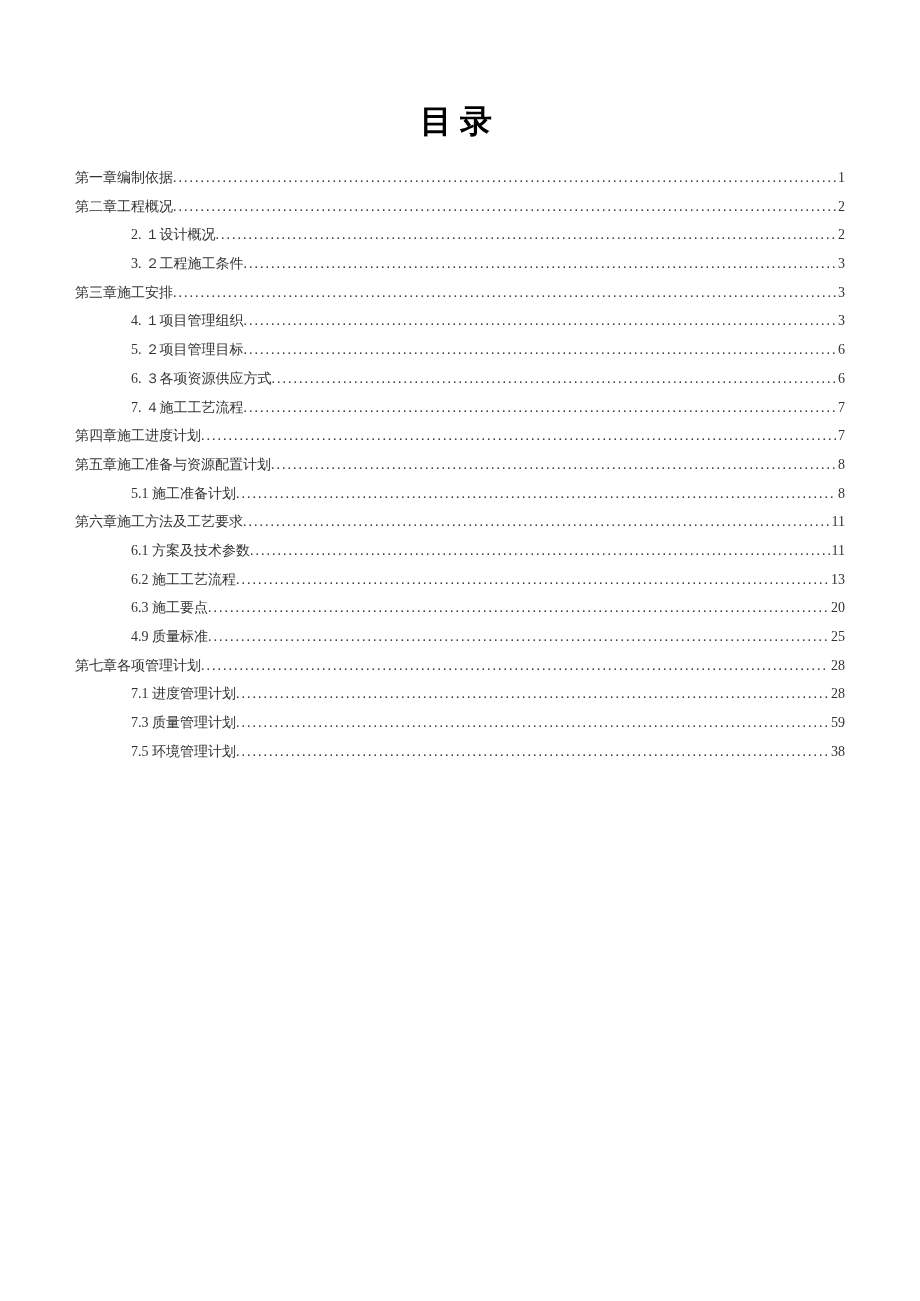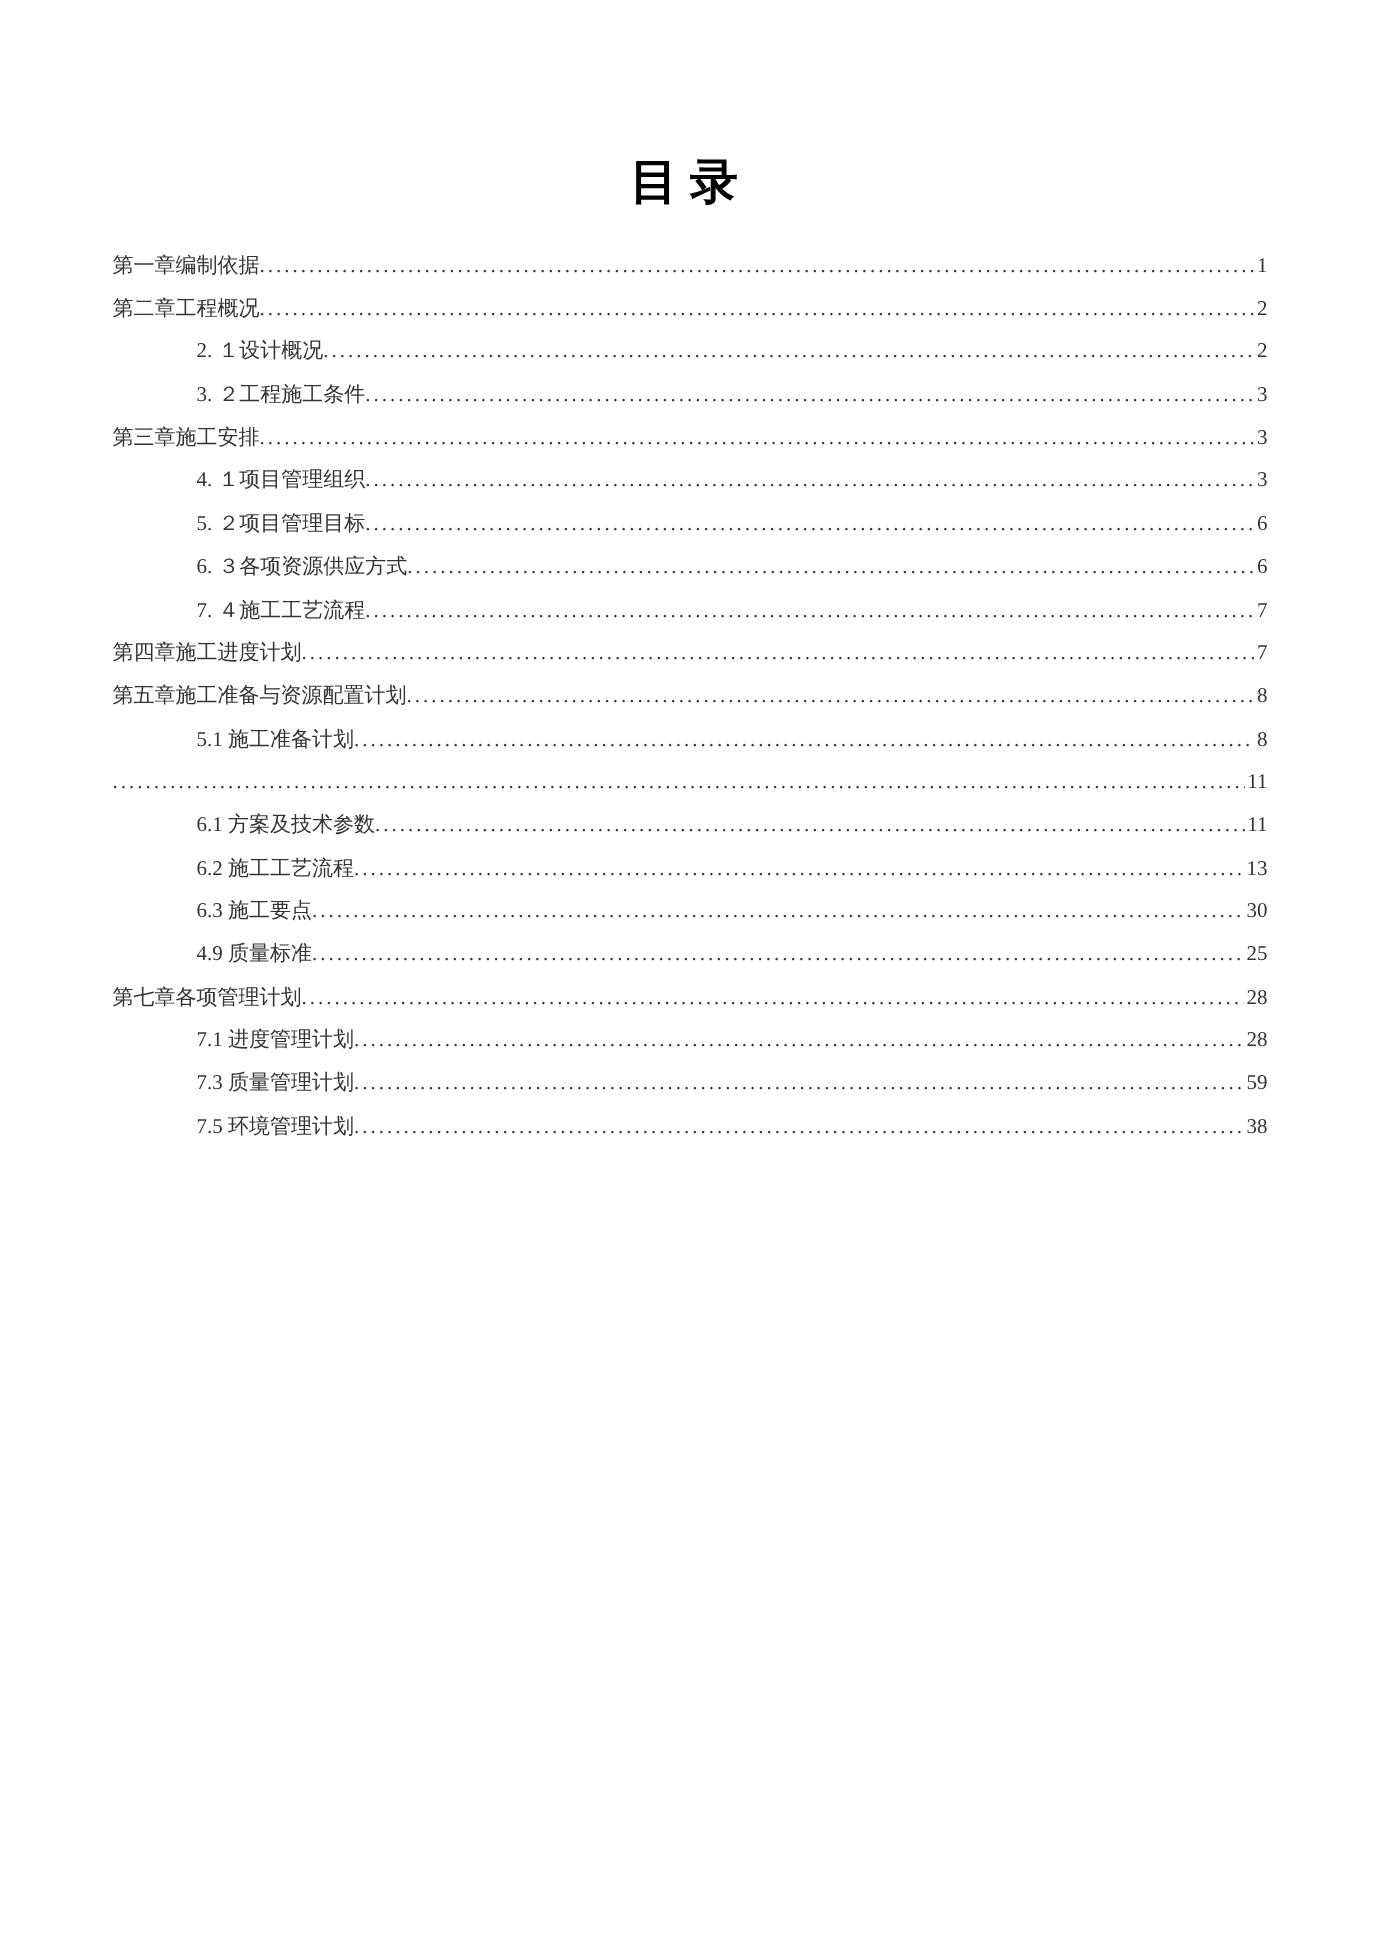--- a/index.html
+++ b/index.html
@@ -124,37 +124,38 @@
       <span class="toc-label">第五章施工准备与资源配置计划</span>
       <span class="toc-dots"></span>
       <span class="toc-page">8</span>
     </div>
     <div class="toc-entry level-1">
       <span class="toc-label">5.1 施工准备计划</span>
       <span class="toc-dots"></span>
       <span class="toc-page">8</span>
     </div>
     <div class="toc-entry level-0">
+      <span class="toc-label">第六章施工方法及工艺要求</span>
       <span class="toc-dots"></span>
       <span class="toc-page">11</span>
     </div>
     <div class="toc-entry level-1">
       <span class="toc-label">6.1 方案及技术参数</span>
       <span class="toc-dots"></span>
       <span class="toc-page">11</span>
     </div>
     <div class="toc-entry level-1">
       <span class="toc-label">6.2 施工工艺流程</span>
       <span class="toc-dots"></span>
       <span class="toc-page">13</span>
     </div>
     <div class="toc-entry level-1">
       <span class="toc-label">6.3 施工要点</span>
       <span class="toc-dots"></span>
-      <span class="toc-page">30</span>
+      <span class="toc-page">20</span>
     </div>
     <div class="toc-entry level-1">
       <span class="toc-label">4.9 质量标准</span>
       <span class="toc-dots"></span>
       <span class="toc-page">25</span>
     </div>
     <div class="toc-entry level-0">
       <span class="toc-label">第七章各项管理计划</span>
       <span class="toc-dots"></span>
       <span class="toc-page">28</span>

